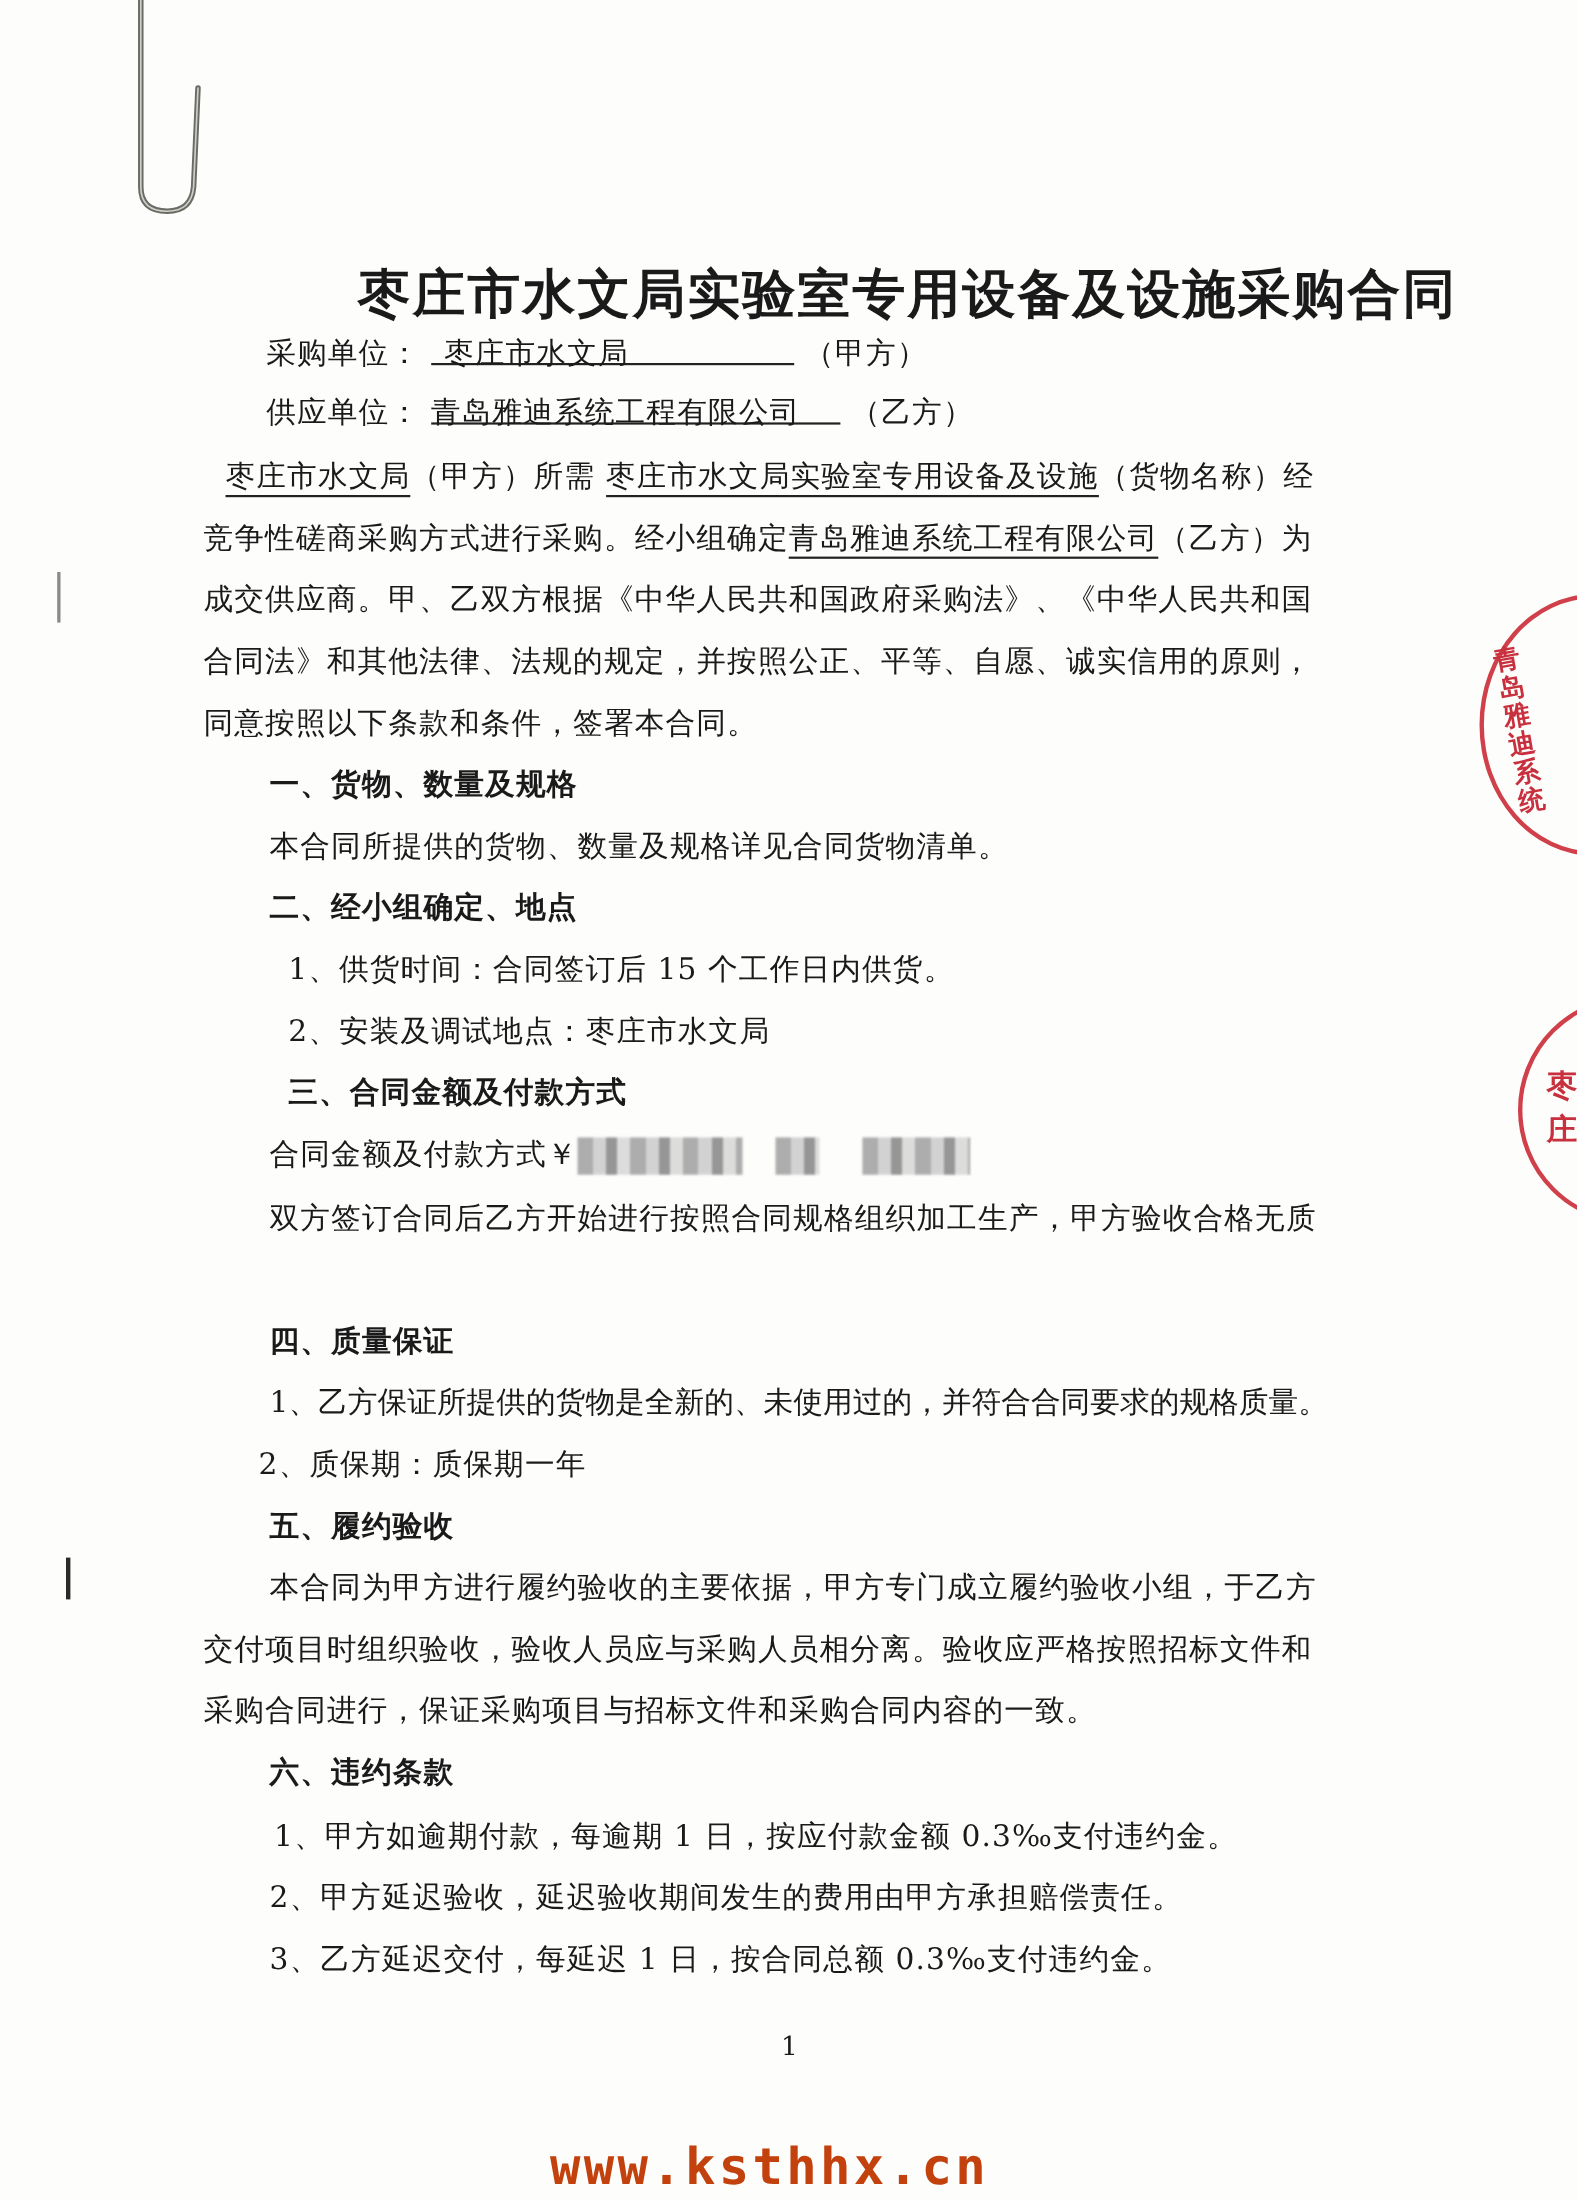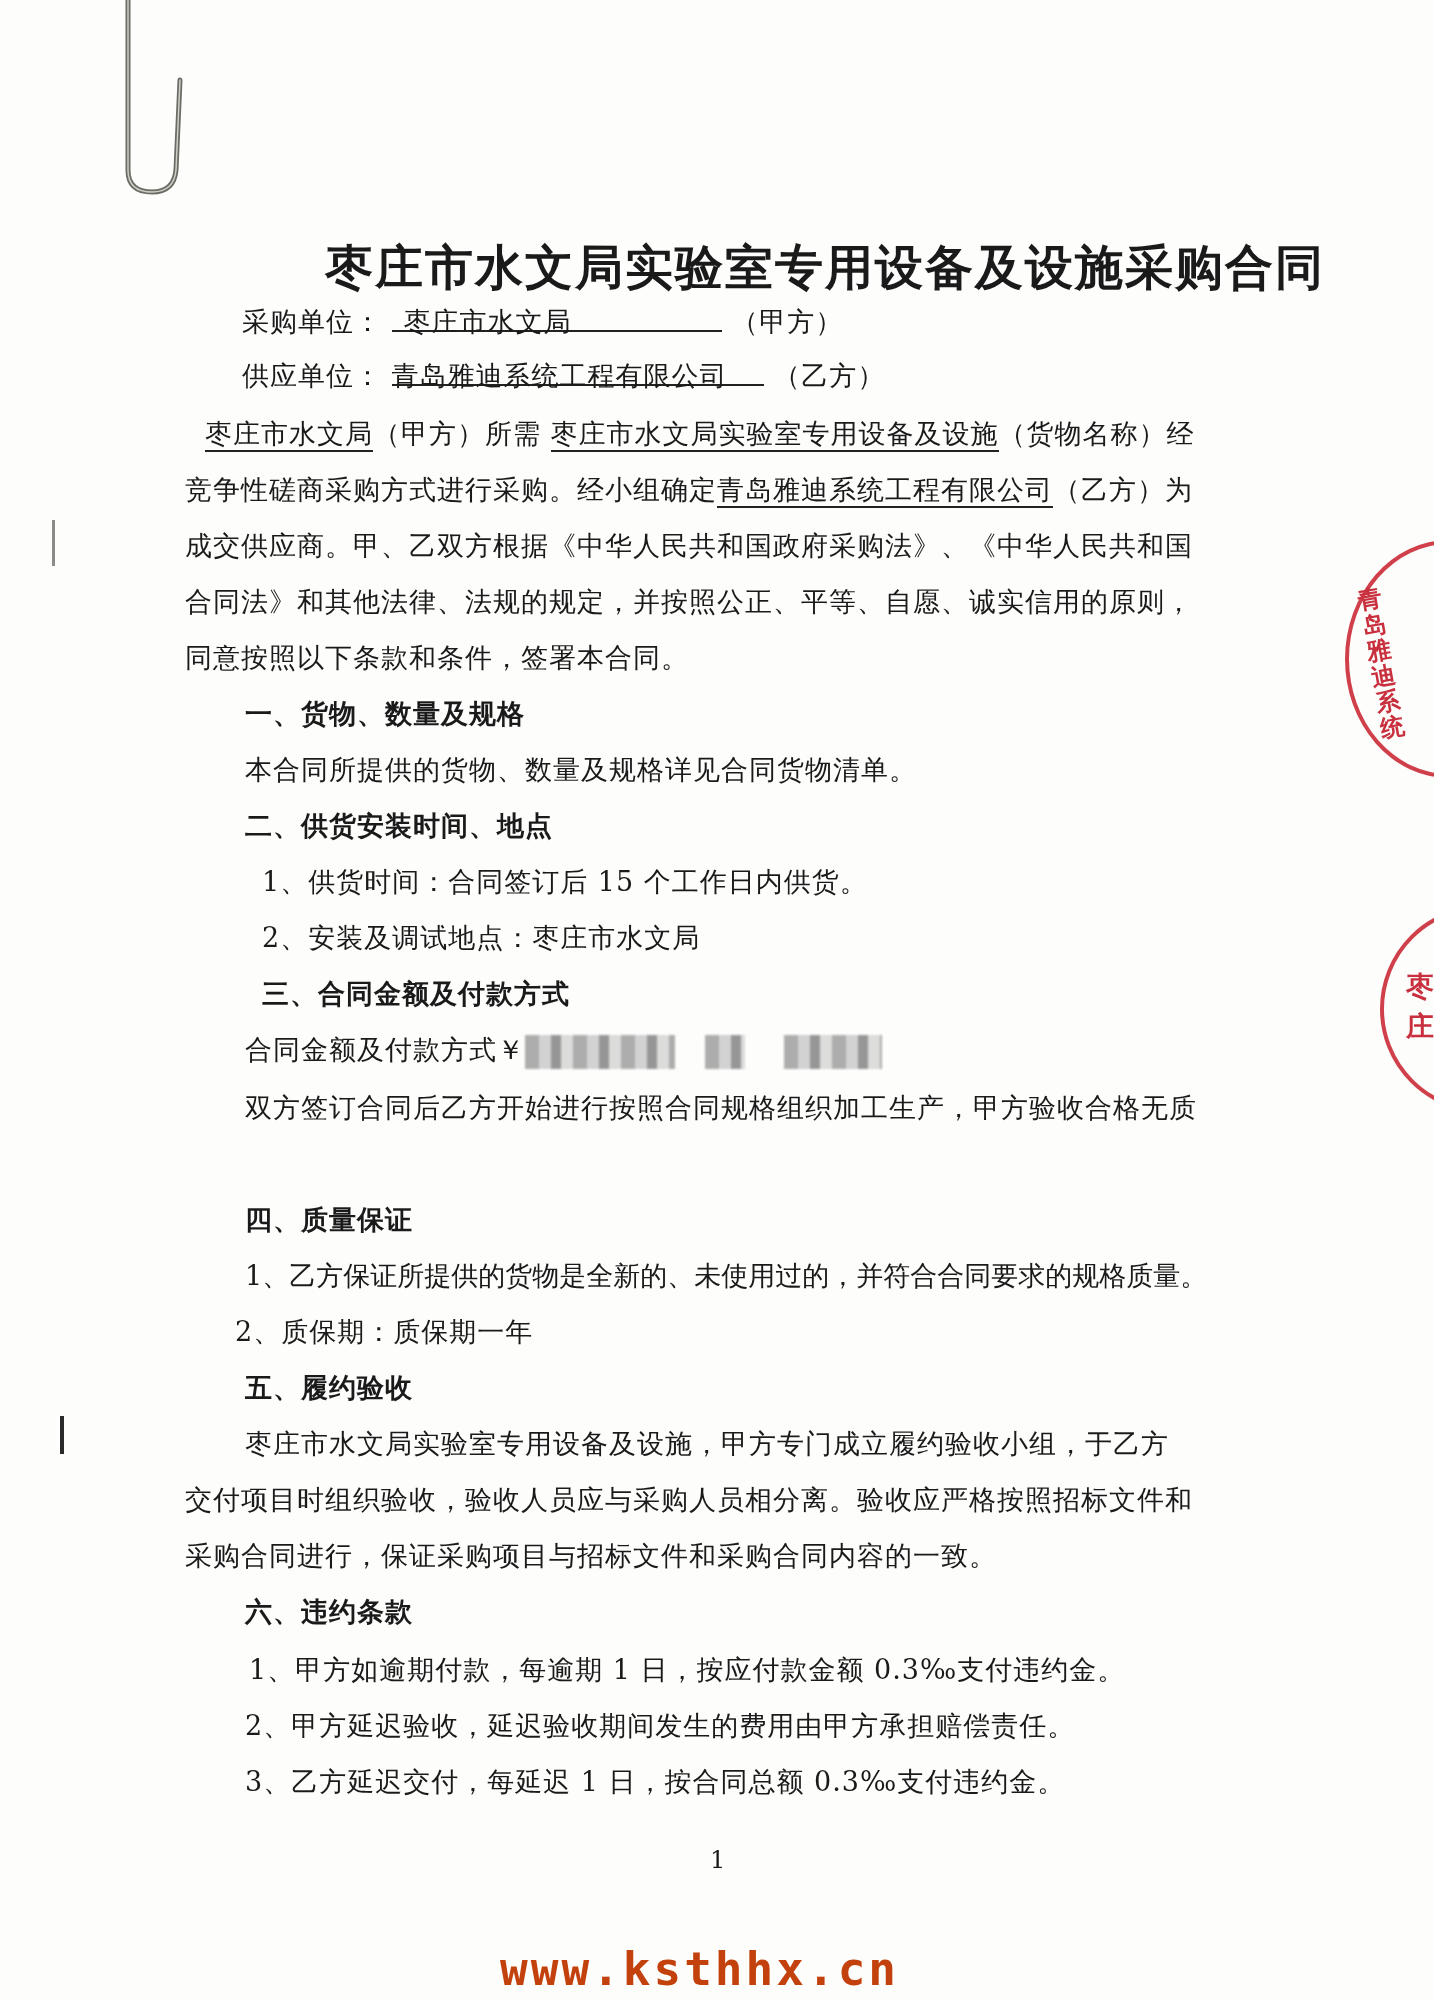--- a/index.html
+++ b/index.html
@@ -156,38 +156,38 @@
   <div class="line" style="left:185px; top:470px;">
     <span>竞争性磋商采购方式进行采购。经小组确定</span><span class="u">青岛雅迪系统工程有限公司</span><span>（乙方）为</span>
   </div>
   <div class="line" style="left:185px; top:526px;">成交供应商。甲、乙双方根据《中华人民共和国政府采购法》、《中华人民共和国</div>
   <div class="line" style="left:185px; top:582px;">合同法》和其他法律、法规的规定，并按照公正、平等、自愿、诚实信用的原则，</div>
   <div class="line" style="left:185px; top:638px;">同意按照以下条款和条件，签署本合同。</div>
 
   <div class="line heading" style="left:245px; top:694px;">一、货物、数量及规格</div>
   <div class="line" style="left:245px; top:750px;">本合同所提供的货物、数量及规格详见合同货物清单。</div>
 
-  <div class="line heading" style="left:245px; top:806px;">二、供货安装时间、地点</div>
+  <div class="line heading" style="left:245px; top:806px;">二、经小组确定、地点</div>
   <div class="line" style="left:262px; top:862px;">1、供货时间：合同签订后 15 个工作日内供货。</div>
   <div class="line" style="left:262px; top:918px;">2、安装及调试地点：枣庄市水文局</div>
 
   <div class="line heading" style="left:262px; top:974px;">三、合同金额及付款方式</div>
   <div class="line" style="left:245px; top:1030px;">
     <span>合同金额及付款方式￥</span><span class="redacted" style="width:150px;"></span>
     <span class="redacted" style="width:40px; margin-left:20px;"></span>
     <span class="redacted" style="width:98px; margin-left:30px;"></span>
   </div>
   <div class="line" style="left:245px; top:1088px;">双方签订合同后乙方开始进行按照合同规格组织加工生产，甲方验收合格无质</div>
 
   <div class="line heading" style="left:245px; top:1200px;">四、质量保证</div>
   <div class="line" style="left:245px; top:1256px; letter-spacing:0px;">1、乙方保证所提供的货物是全新的、未使用过的，并符合合同要求的规格质量。</div>
   <div class="line" style="left:235px; top:1312px;">2、质保期：质保期一年</div>
 
   <div class="line heading" style="left:245px; top:1368px;">五、履约验收</div>
-  <div class="line" style="left:245px; top:1424px;">枣庄市水文局实验室专用设备及设施，甲方专门成立履约验收小组，于乙方</div>
+  <div class="line" style="left:245px; top:1424px;">本合同为甲方进行履约验收的主要依据，甲方专门成立履约验收小组，于乙方</div>
   <div class="line" style="left:185px; top:1480px;">交付项目时组织验收，验收人员应与采购人员相分离。验收应严格按照招标文件和</div>
   <div class="line" style="left:185px; top:1536px;">采购合同进行，保证采购项目与招标文件和采购合同内容的一致。</div>
 
   <div class="line heading" style="left:245px; top:1592px;">六、违约条款</div>
   <div class="line" style="left:249px; top:1650px;">1、甲方如逾期付款，每逾期 1 日，按应付款金额 0.3‰支付违约金。</div>
   <div class="line" style="left:245px; top:1706px;">2、甲方延迟验收，延迟验收期间发生的费用由甲方承担赔偿责任。</div>
   <div class="line" style="left:245px; top:1762px;">3、乙方延迟交付，每延迟 1 日，按合同总额 0.3‰支付违约金。</div>
 
   <div class="page-number">1</div>
 

